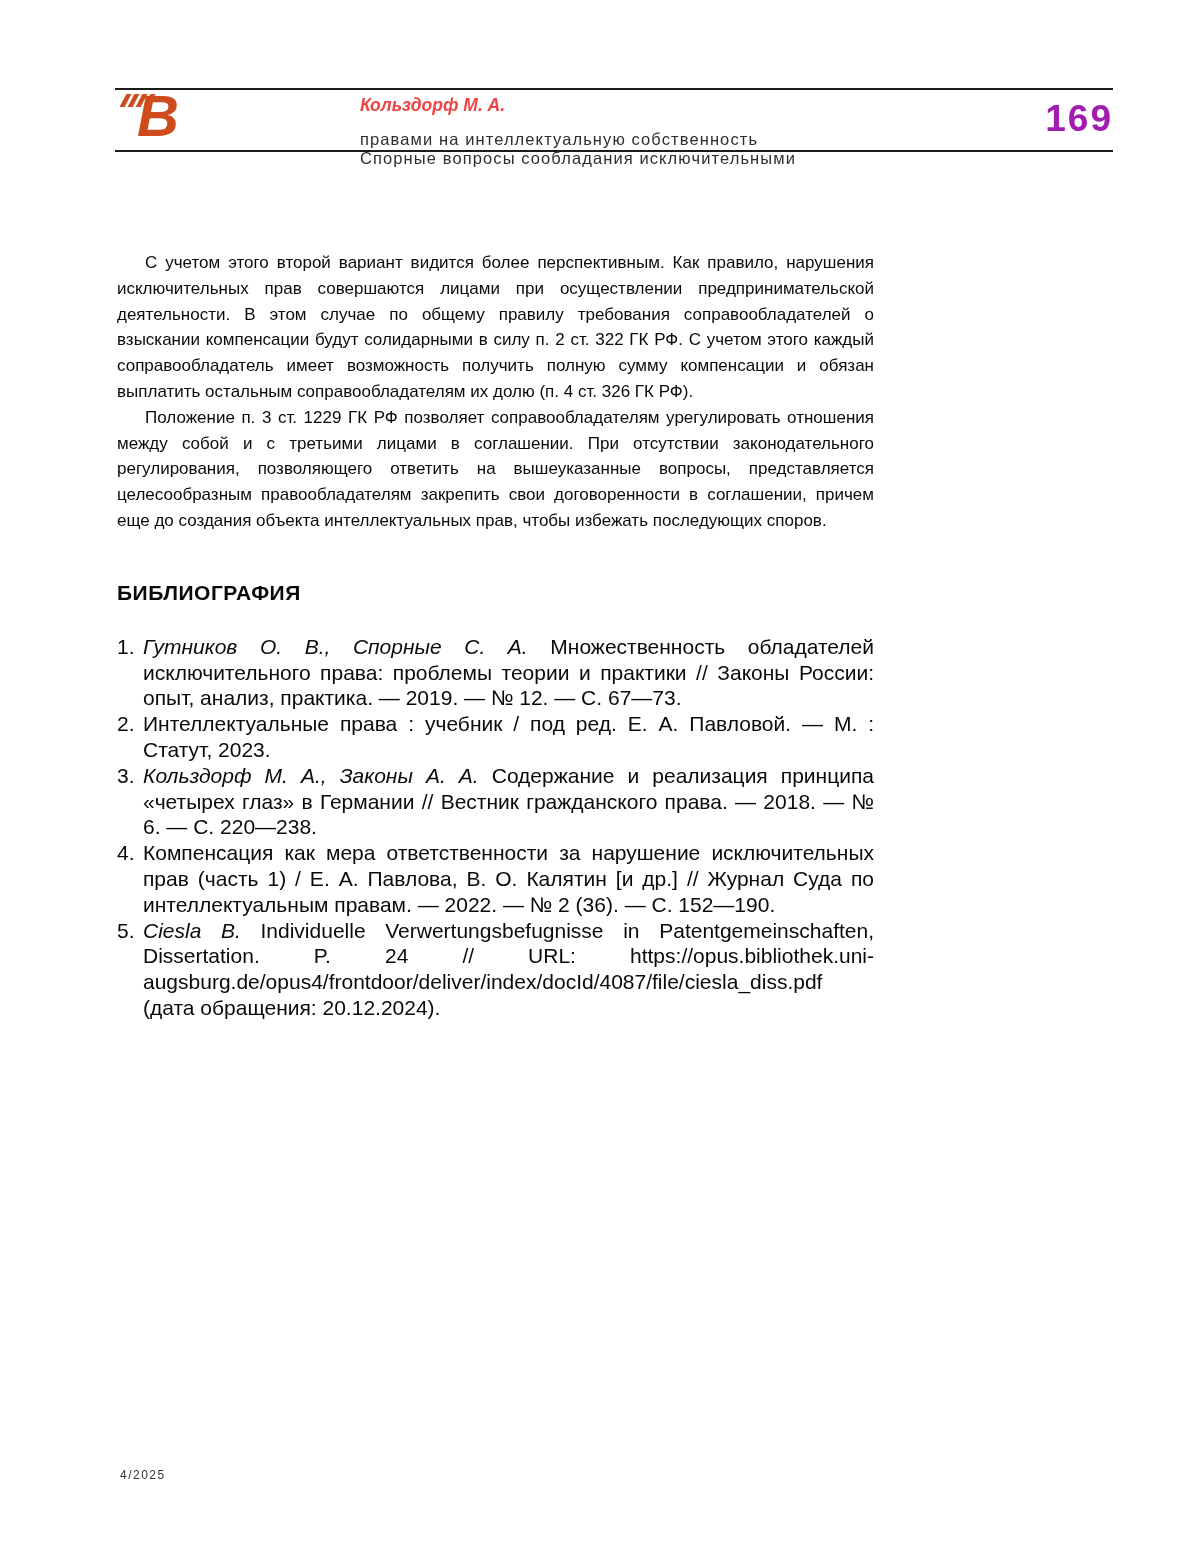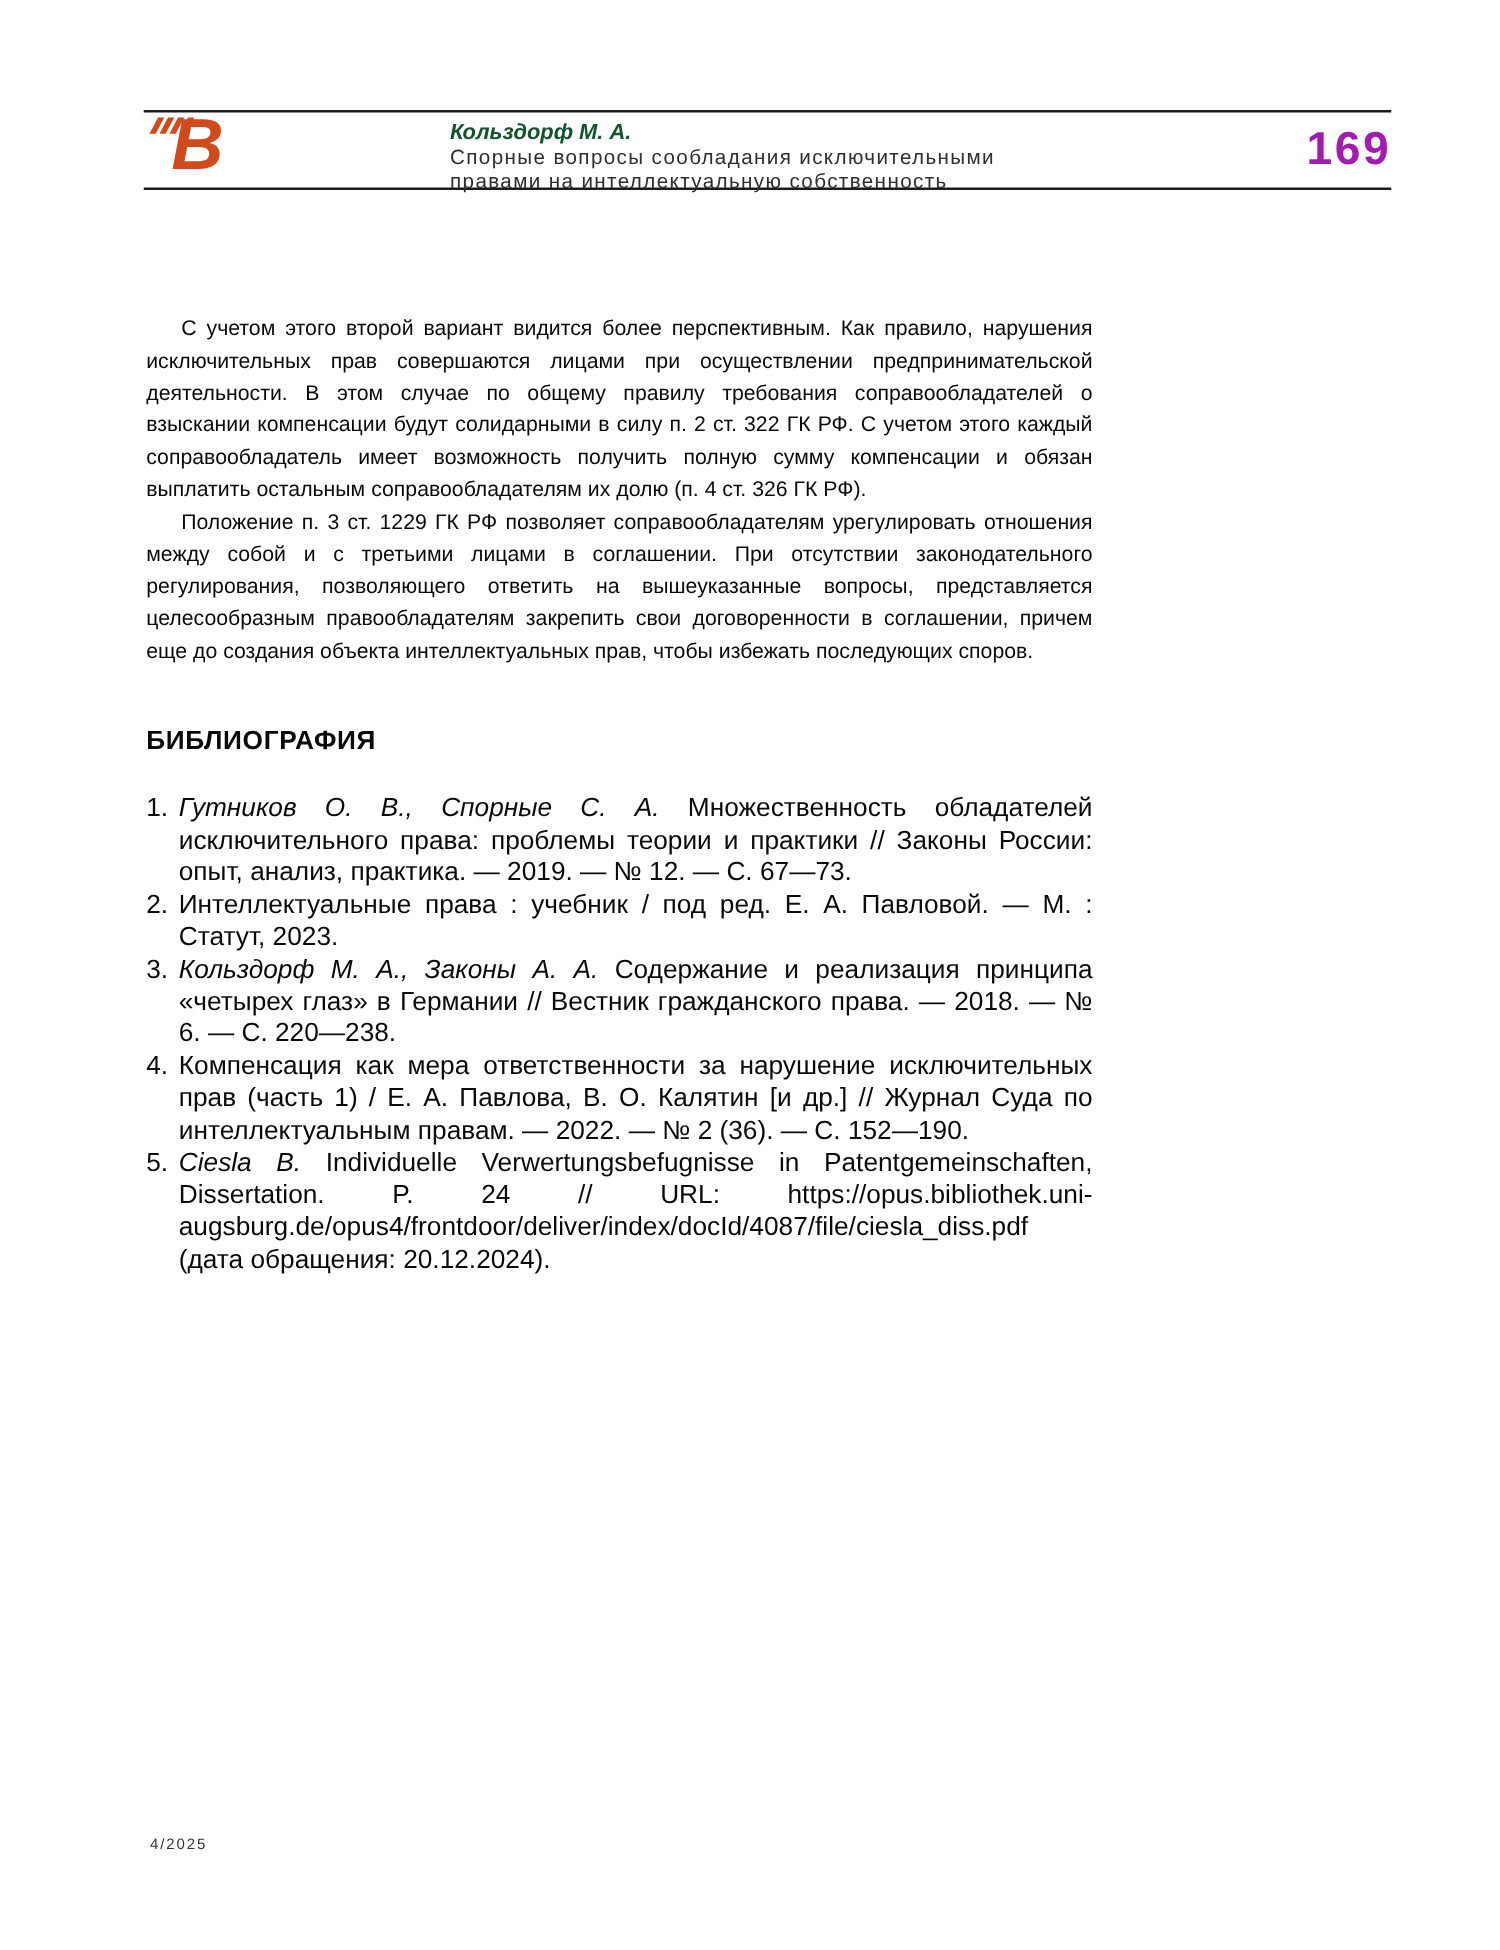--- a/index.html
+++ b/index.html
@@ -20,21 +20,21 @@
   .logo-b {
     position:absolute; left:22px; top:-4px;
     font-size:58px; line-height:60px; font-weight:bold; font-style:italic;
   }
   .logo-lines { position:absolute; left:74px; top:2px; white-space:nowrap; }
   .logo-estnik { display:block; font-size:28px; line-height:28px; font-weight:bold; font-style:italic; letter-spacing:2px; }
   .logo-univ   { display:block; font-size:16px; line-height:16px; font-weight:bold; color:#111; margin-top:1px; letter-spacing:0.4px; }
   .logo-sub    { display:block; font-size:9.5px; line-height:11px; font-weight:bold; color:#111; margin-top:1px; }
 
   .article-meta { position:absolute; left:245px; top:5px; white-space:nowrap; }
-  .author { font-size:17.5px; line-height:20px; font-weight:bold; font-style:italic; color:#14532d; margin-bottom:2px; }
+  .author { font-size:17.5px; line-height:20px; font-weight:bold; font-style:italic; color:#ef4444; margin-bottom:15px; }
   .title-line { font-size:16.5px; line-height:18.5px; color:#2e2e2e; letter-spacing:1.1px; }
 
   .page-num {
     position:absolute; right:0; top:5px;
     font-size:37px; line-height:48px; font-weight:bold; letter-spacing:2px; color:#a21caf;
   }
 
   
   .content { position:absolute; left:117px; top:250px; width:757px; }
   .para {
@@ -69,22 +69,22 @@
         <i class="tick accent-bg" style="background: rgb(207, 74, 29);"></i>
         <i class="tick accent-bg" style="background: rgb(207, 74, 29);"></i>
         <i class="tick accent-bg" style="background: rgb(207, 74, 29);"></i>
         <i class="tick accent-bg" style="background: rgb(207, 74, 29);"></i>
       </span>
       <span class="logo-b accent-fg" style="color: rgb(207, 74, 29);">В</span>
     </div>
 
     <div class="article-meta">
       <div class="author">Кольздорф М. А.</div>
+      <div class="title-line">правами на интеллектуальную собственность</div>
       <div class="title-line">Спорные вопросы сообладания исключительными</div>
-      <div class="title-line">правами на интеллектуальную собственность</div>
     </div>
 
     <div class="page-num">169</div>
   </header>
 
   <main class="content">
     <p class="para">С учетом этого второй вариант видится более перспективным. Как правило, нарушения исключительных прав совершаются лицами при осуществлении пред­принимательской деятельности. В этом случае по общему правилу требования соправообладателей о взыскании компенсации будут солидарными в силу п. 2 ст. 322 ГК РФ. С учетом этого каждый соправообладатель имеет возможность получить полную сумму компенсации и обязан выплатить остальным соправо­обладателям их долю (п. 4 ст. 326 ГК РФ).</p>
     <p class="para">Положение п. 3 ст. 1229 ГК РФ позволяет соправообладателям урегулировать отношения между собой и с третьими лицами в соглашении. При отсутствии за­конодательного регулирования, позволяющего ответить на вышеуказанные во­просы, представляется целесообразным правообладателям закрепить свои до­говоренности в соглашении, причем еще до создания объекта интеллектуальных прав, чтобы избежать последующих споров.</p>
 
     <h2 class="biblio-heading">БИБЛИОГРАФИЯ</h2>

